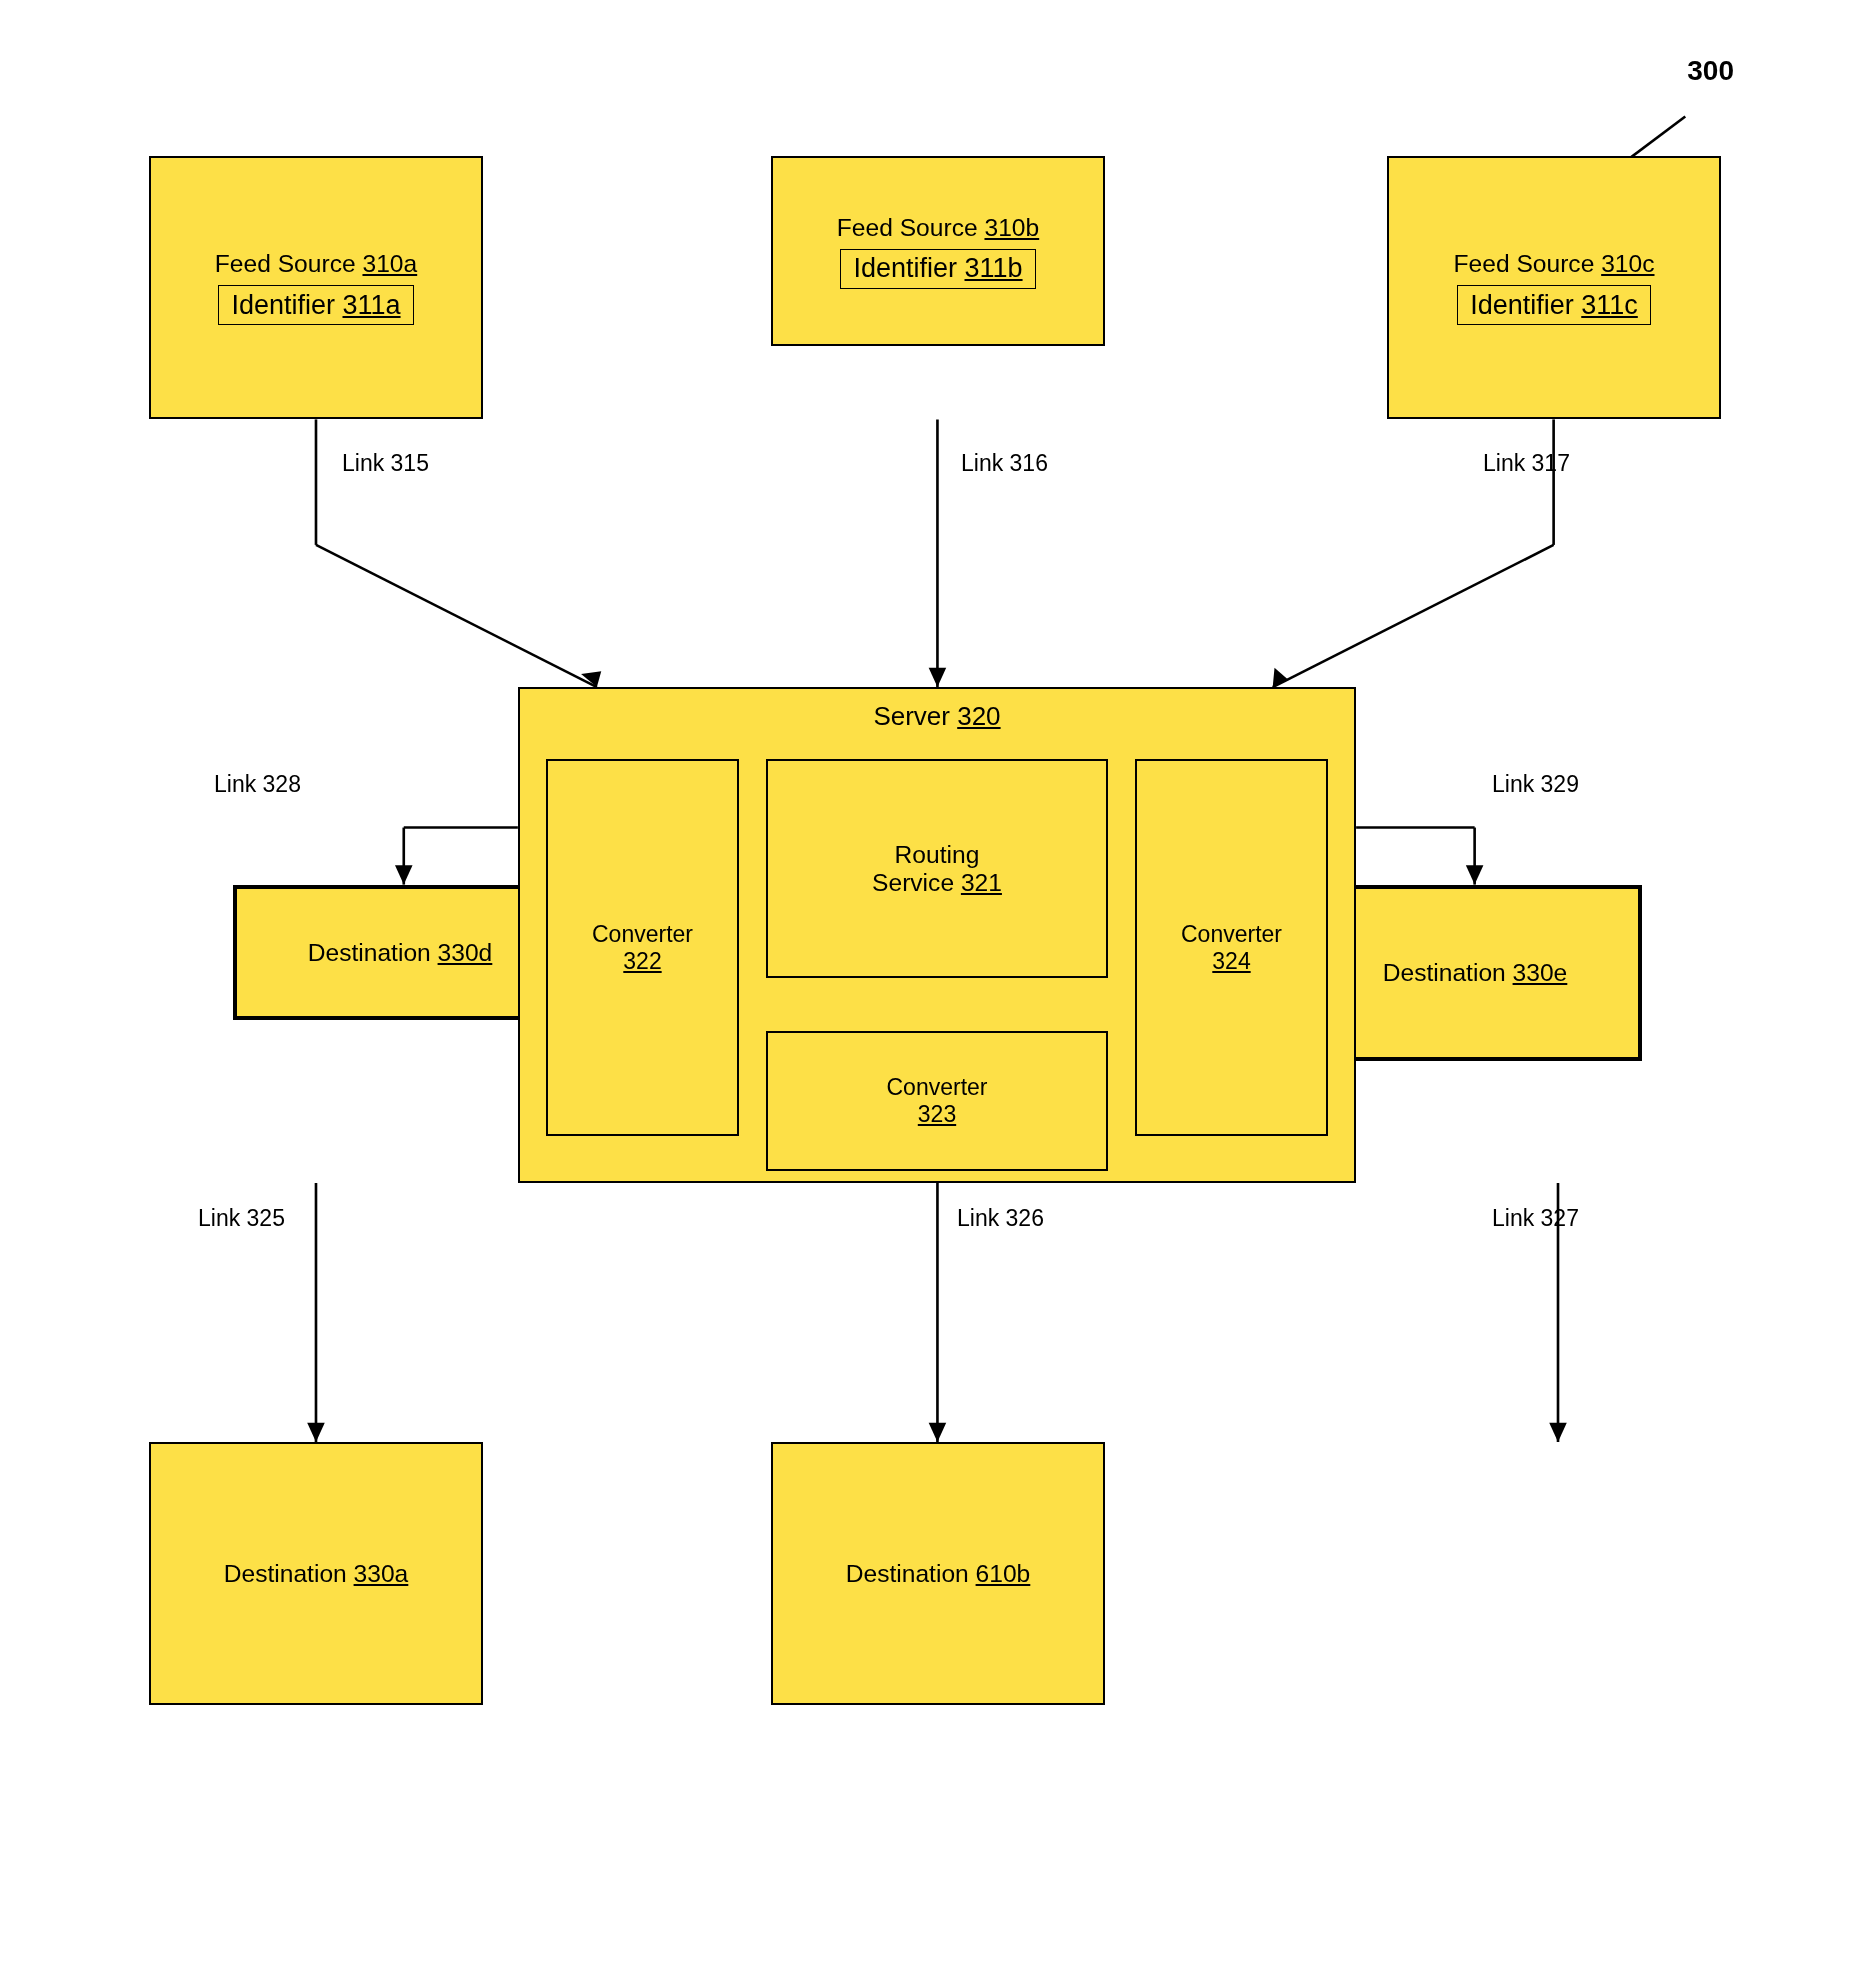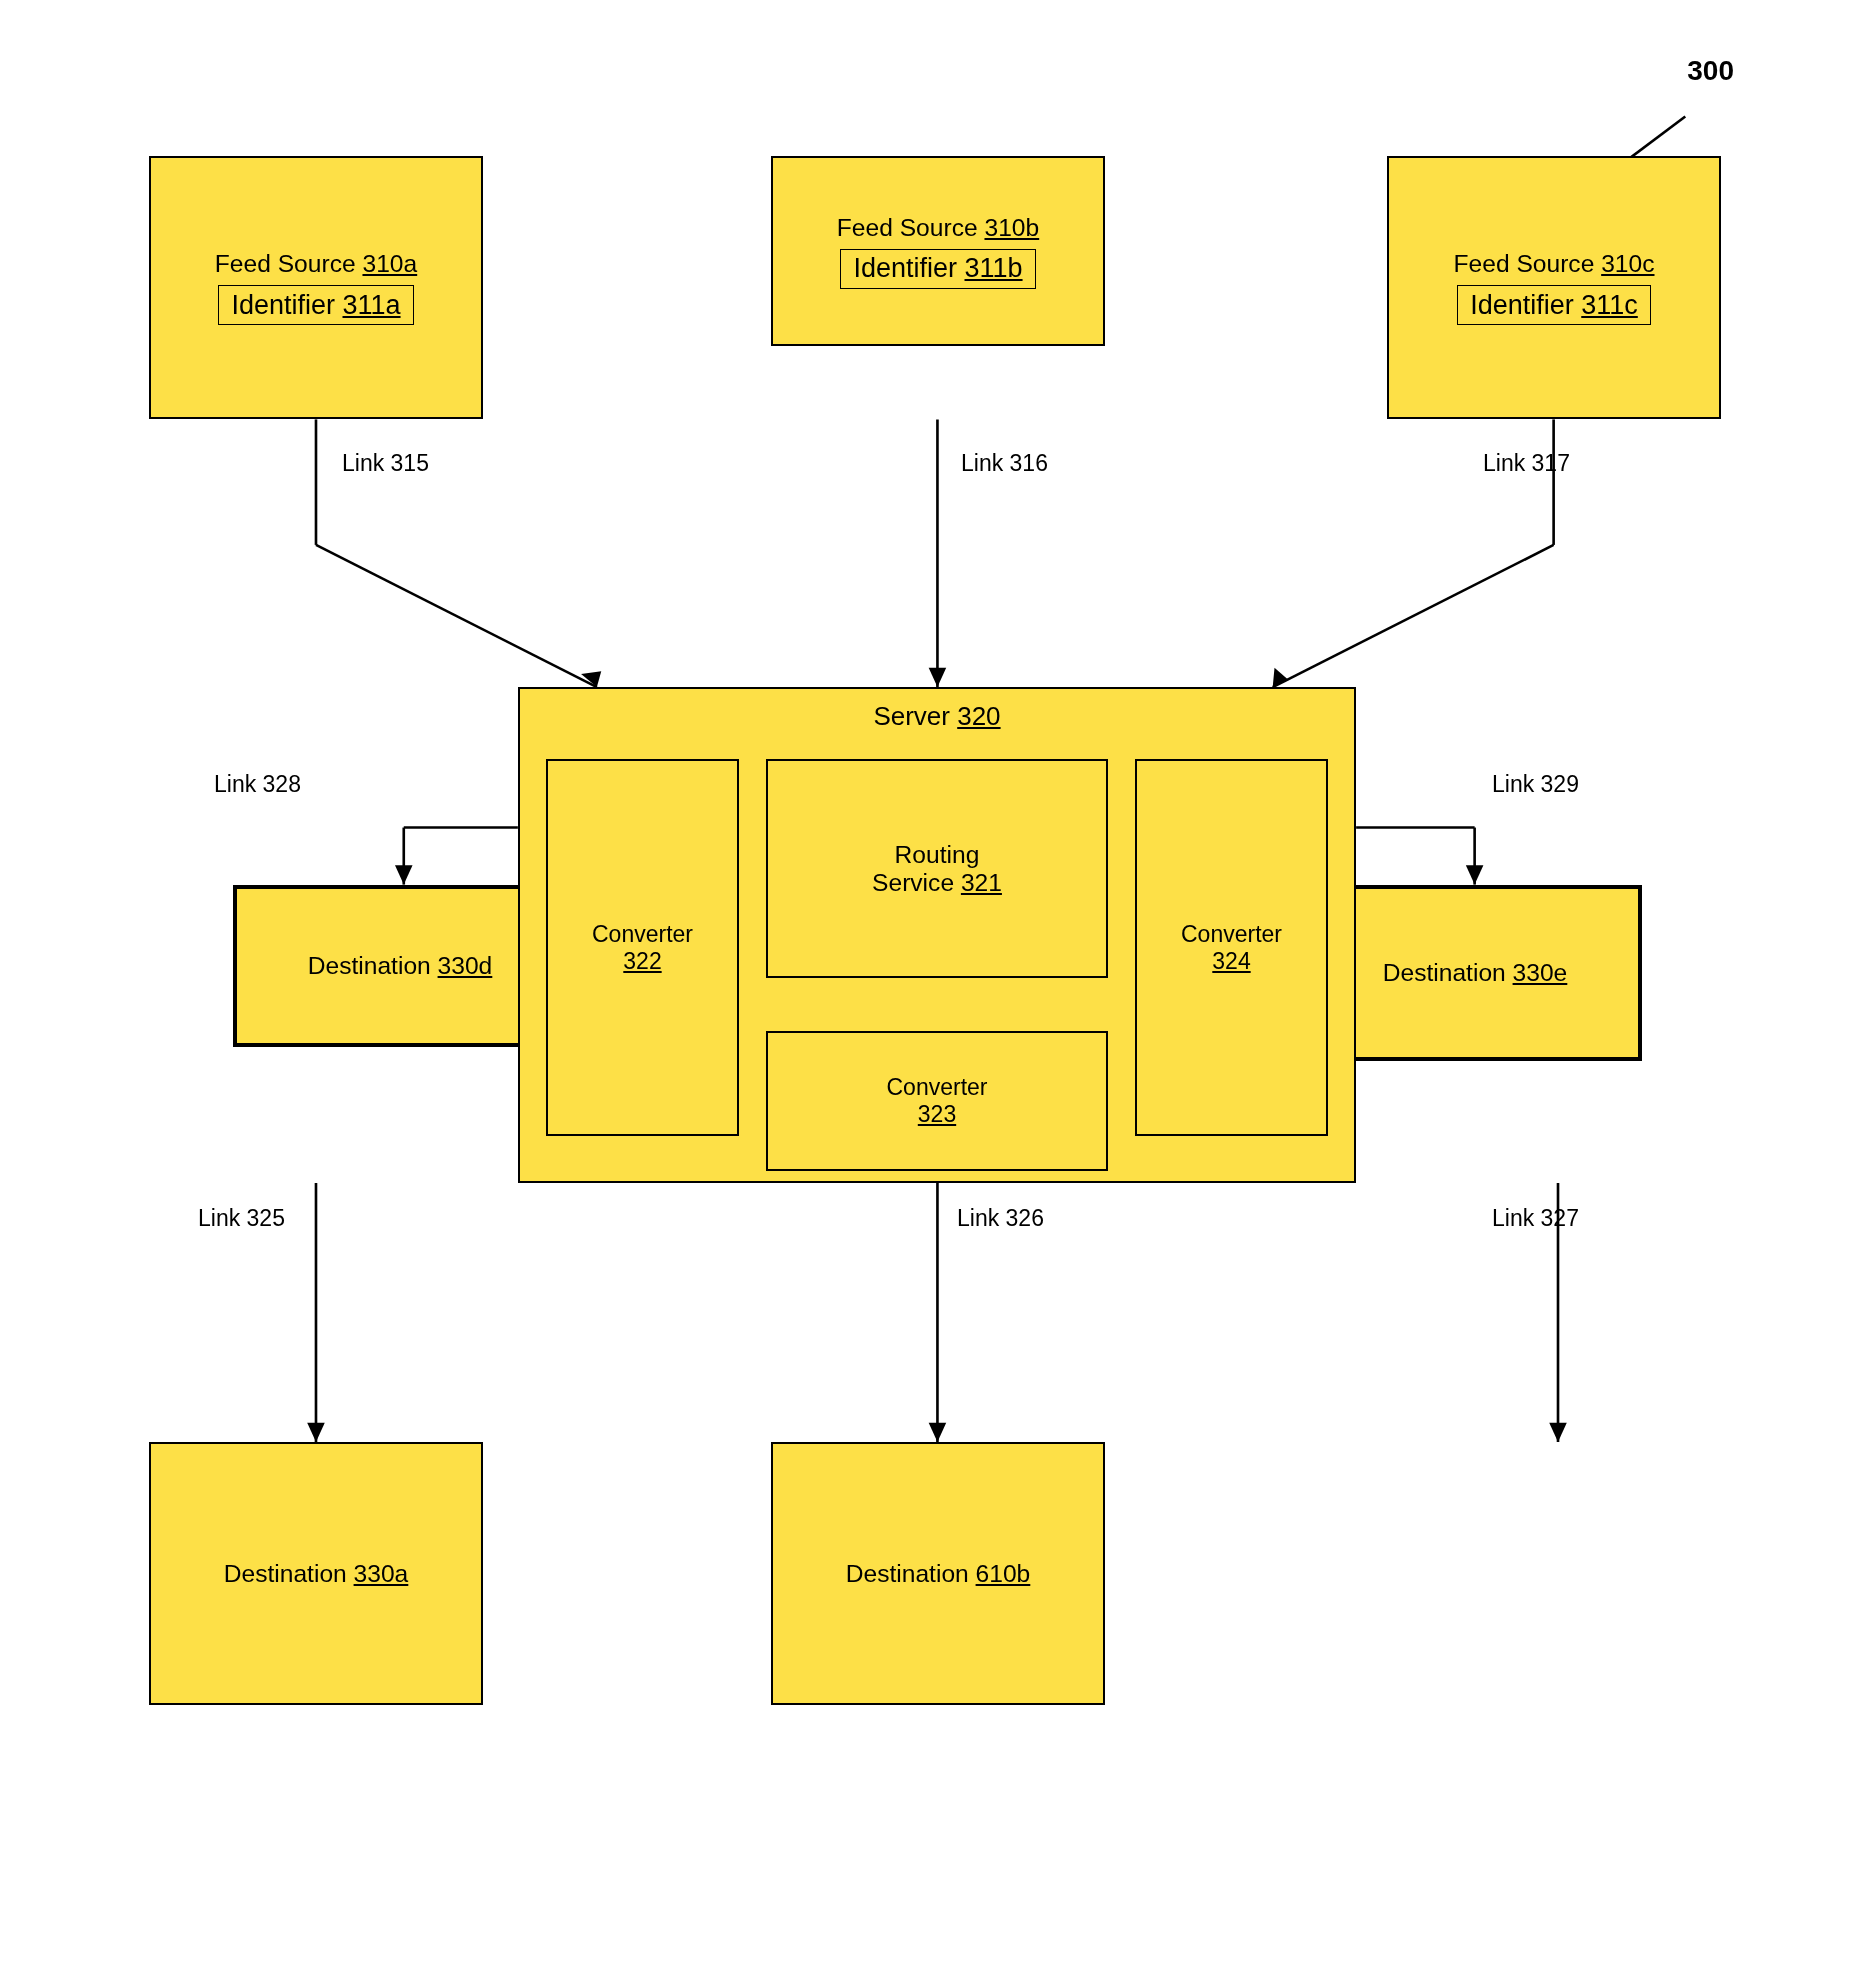--- a/index.html
+++ b/index.html
@@ -152,21 +152,21 @@
   </div>
 
   <div class="link-label" style="left:342px; top:430px;">Link 315</div>
   <div class="link-label" style="left:961px; top:430px;">Link 316</div>
   <div class="link-label" style="left:1483px; top:430px;">Link 317</div>
 
   <div class="link-label" style="left:214px; top:751px;">Link 328</div>
 
   <div class="link-label" style="left:1492px; top:751px;">Link 329</div>
 
-  <div class="box box-thick" style="left:233px; top:865px; width:334px; height:162px;">
+  <div class="box box-thick" style="left:233px; top:865px; width:334px; height:135px;">
     <span class="label-text">Destination <span class="underline">330d</span></span>
   </div>
 
   <div class="box box-thick" style="left:1308px; top:865px; width:334px; height:176px;">
     <span class="label-text">Destination <span class="underline">330e</span></span>
   </div>
 
   <div class="box" style="left:518px; top:667px; width:838px; height:496px; font-size:26px; font-weight:bold; justify-content:flex-start; padding-top:12.3px;">
     <span style="font-size:26px; font-weight:normal;">Server <span class="underline">320</span></span>
 

